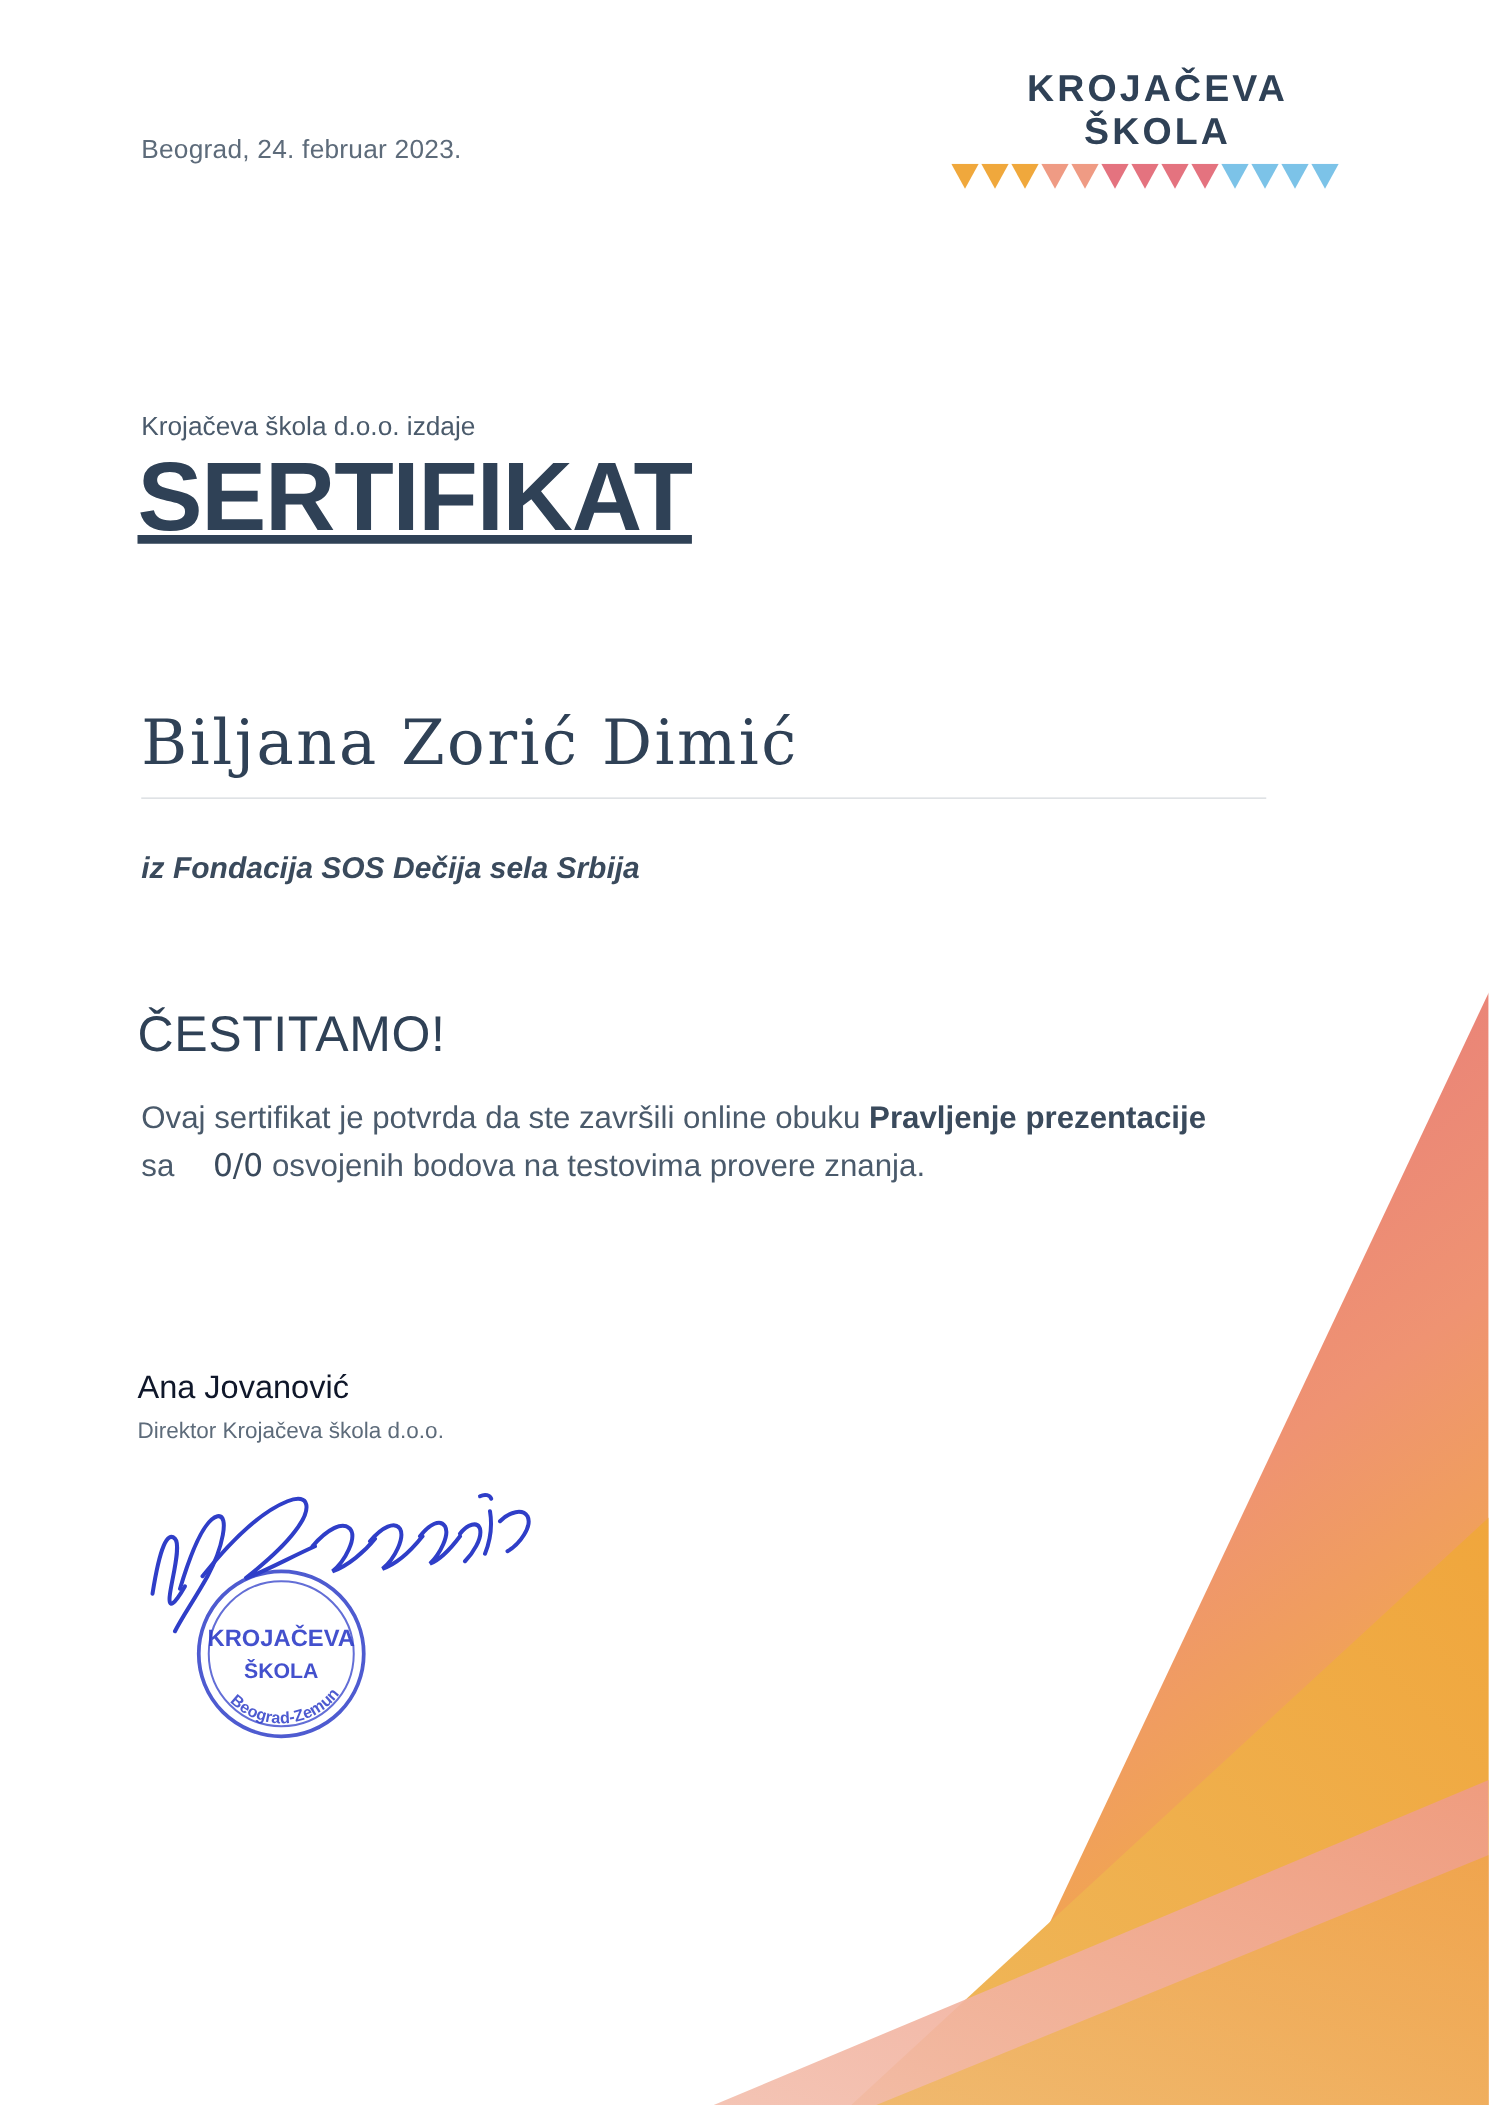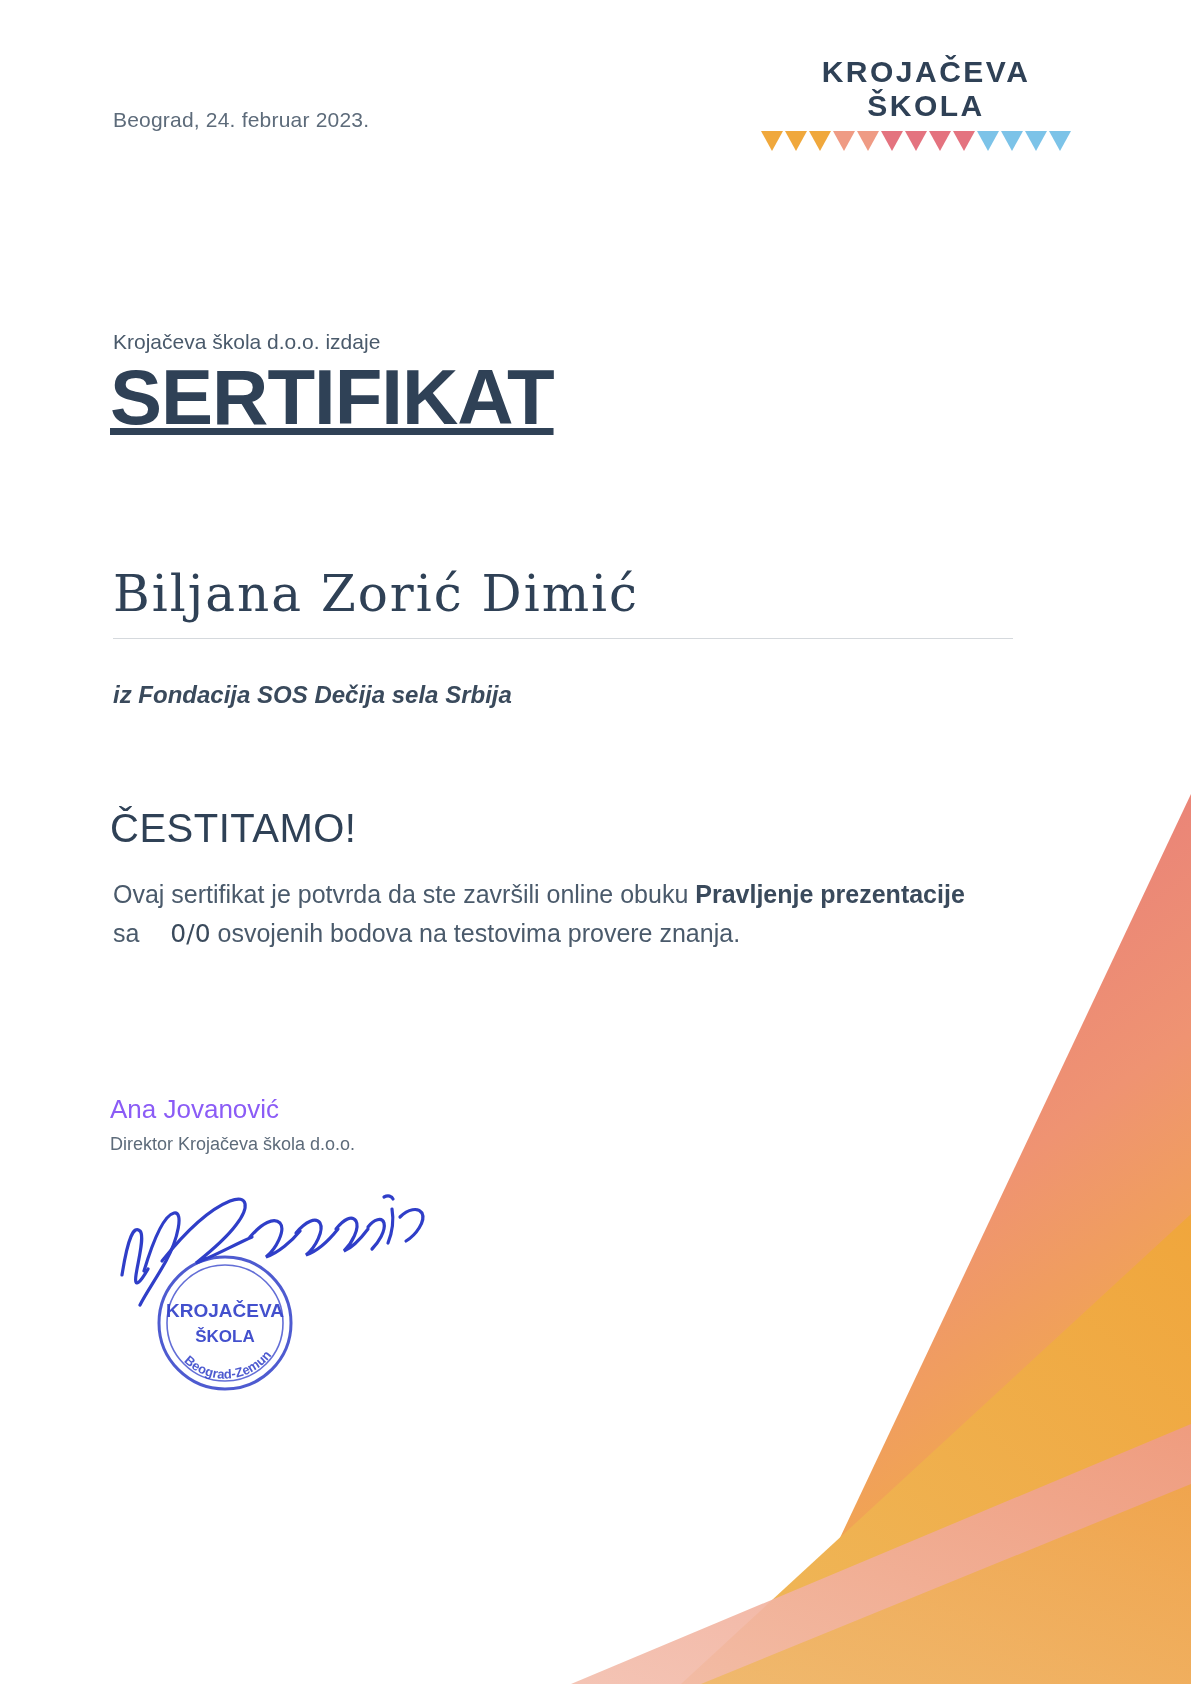--- a/index.html
+++ b/index.html
@@ -133,21 +133,21 @@
     color: #3a4a5c;
     margin-left: 24px;
   }
 
   
   .signer-name {
     position: absolute;
     left: 110px;
     top: 1094px;
     font-size: 26px;
-    color: #8b5cf6;
+    color: #0f172a;
   }
   .signer-role {
     position: absolute;
     left: 110px;
     top: 1134px;
     font-size: 18px;
     color: #5d6b7a;
   }
   .sig-art {
     position: absolute;

